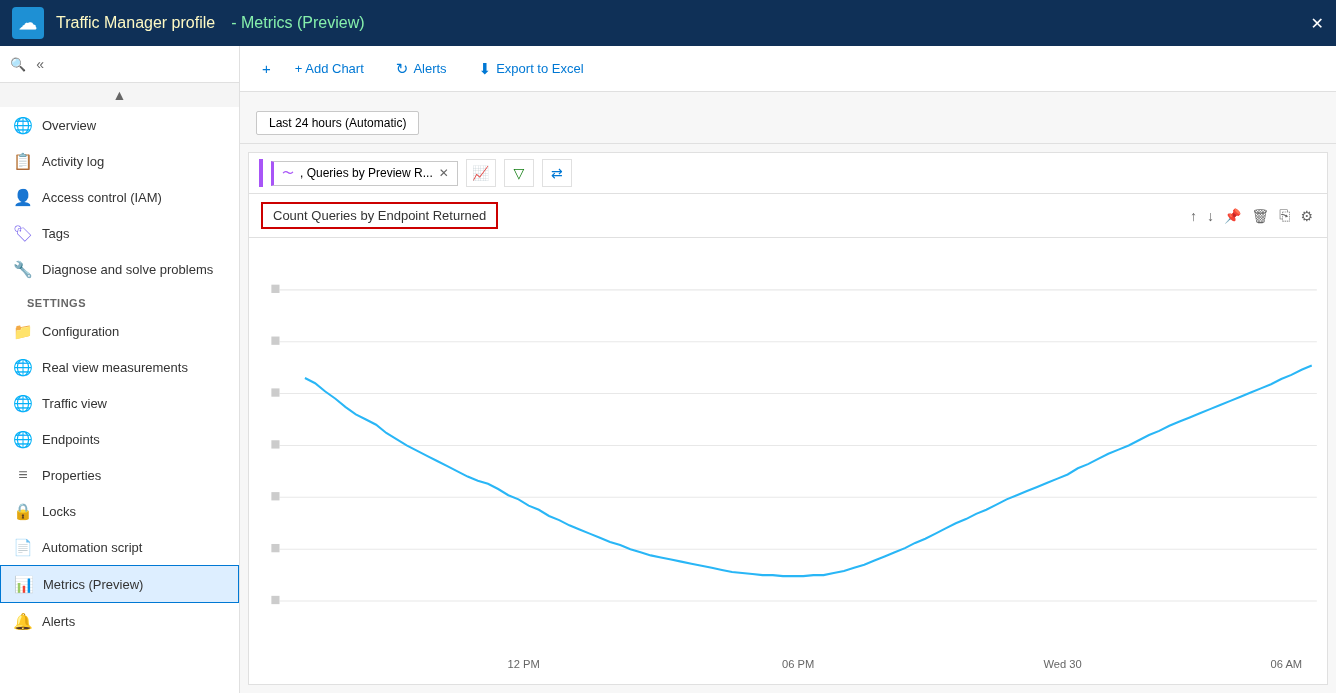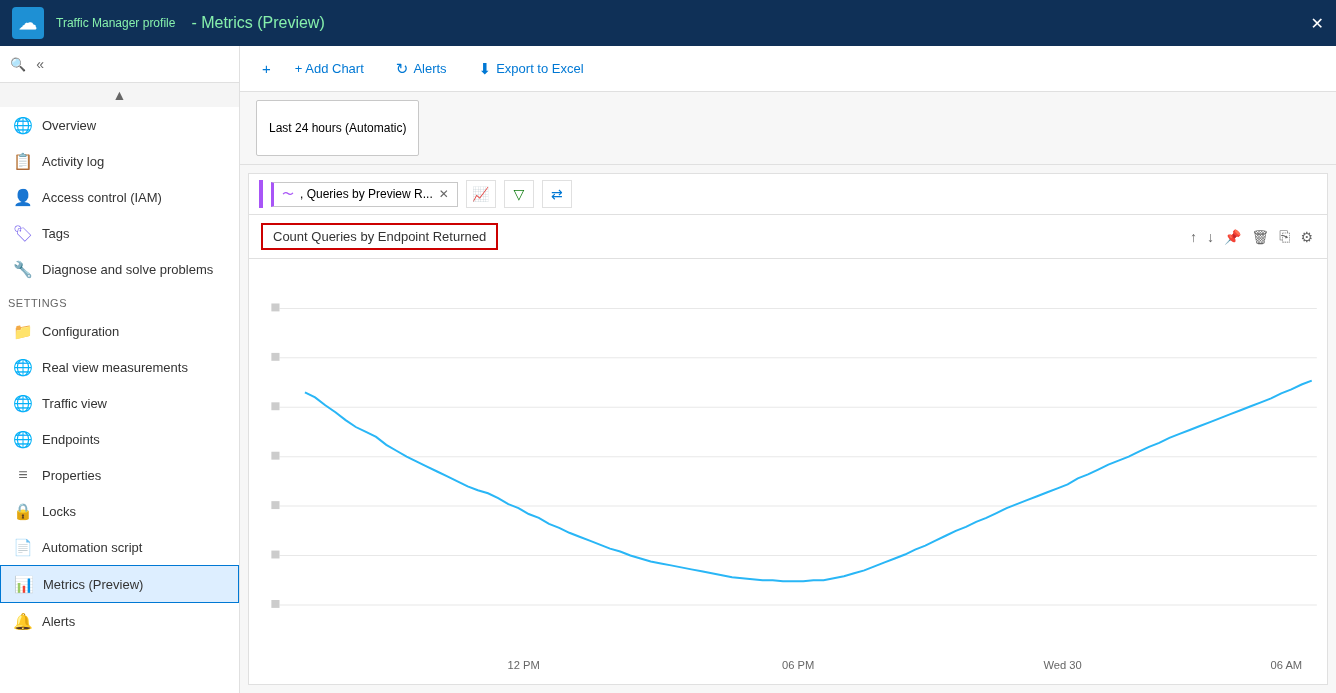--- a/index.html
+++ b/index.html
@@ -16,21 +16,21 @@
       color: white;
     }
     .top-bar-logo {
       width: 32px; height: 32px;
       background: #1e90d4;
       border-radius: 4px;
       display: flex; align-items: center; justify-content: center;
       font-size: 18px; color: white; font-weight: bold;
     }
     .top-bar-subtitle {
-      font-size: 12px; color: #86efac;
+      font-size: 16px; color: #fef9c3;
     }
     .top-bar-title {
       font-size: 16px; color: #86efac; font-weight: 400;
       margin-left: 4px;
     }
     .top-bar-close {
       margin-left: auto;
       color: white;
       font-size: 16px;
       cursor: pointer;
@@ -104,48 +104,49 @@
     .sidebar-item.active {
       background: #ddeeff;
       border: 1px solid #0078d4;
     }
     .sidebar-item .item-icon {
       width: 18px; height: 18px;
       display: flex; align-items: center; justify-content: center;
       font-size: 16px; flex-shrink: 0;
     }
     .sidebar-section {
-      padding: 10px 14px 4px 8px;
+      padding: 10px 14px 4px 27px;
       font-size: 11px;
       color: #666;
-      font-weight: 400;
+      font-weight: 700;
       letter-spacing: 0.5px;
       text-transform: uppercase;
     }
 
     
     .content {
       flex: 1;
       display: flex;
       flex-direction: column;
       overflow: hidden;
       background: #f7f7f7;
     }
     .time-filter-bar {
       background: #f7f7f7;
       padding: 8px 16px;
       border-bottom: 1px solid #e0e0e0;
     }
     .time-filter-btn {
       border: 1px solid #c8c8c8;
       background: white;
-      padding: 20px 12px;
+      padding: 4px 12px;
       font-size: 12px;
       cursor: pointer;
       border-radius: 2px;
+      margin-top: 11px;
     }
 
     
     .chart-container {
       flex: 1;
       background: white;
       margin: 8px;
       border: 1px solid #e0e0e0;
       display: flex;
       flex-direction: column;

